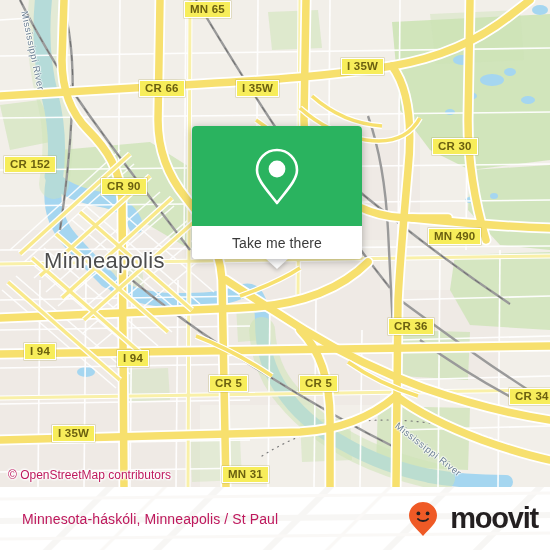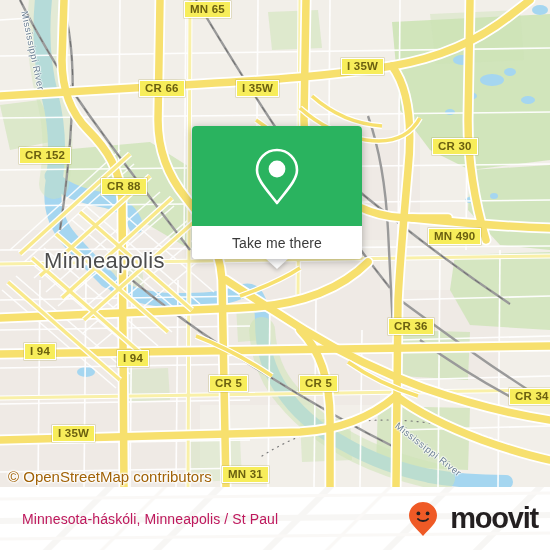--- a/index.html
+++ b/index.html
@@ -46,21 +46,21 @@
     color:#6b7f93;
     font-size:9.5px;
     white-space:nowrap;
     letter-spacing:.6px;
     text-shadow:1px 0 1px #fff,-1px 0 1px #fff,0 1px 1px #fff,0 -1px 1px #fff;
   }
 
   
   #attrib{
     position:absolute;left:8px;top:468px;
-    font-size:15px;color:#a16207;
+    font-size:12px;color:#be185d;
     white-space:nowrap;
     text-shadow:1px 0 2px #fff,-1px 0 2px #fff,0 1px 2px #fff,0 -1px 2px #fff,
                 1px 1px 2px #fff,-1px -1px 2px #fff;
   }
 
   
   #popup{position:absolute;left:192px;top:126px;width:170px;height:133px;
     filter:drop-shadow(0 2px 4px rgba(0,0,0,.30));}
   #popup-body{
     position:absolute;left:0;top:0;width:170px;height:133px;
@@ -338,22 +338,22 @@
     <div class="citylabel" style="left:44px;top:248px;">Minneapolis</div>
 
     <div class="riverlabel" style="left:30px;top:10px;transform:rotate(78deg);transform-origin:left top;">Mississippi River</div>
     <div class="riverlabel" style="left:400px;top:420px;transform:rotate(38deg);transform-origin:left top;">Mississippi River</div>
 
     <div class="shield" style="left:184px;top:1px;">MN 65</div>
     <div class="shield" style="left:341px;top:58px;">I 35W</div>
     <div class="shield" style="left:139px;top:80px;">CR 66</div>
     <div class="shield" style="left:236px;top:80px;">I 35W</div>
     <div class="shield" style="left:432px;top:138px;">CR 30</div>
-    <div class="shield" style="left:4px;top:147px;margin-left:15px;">CR 152</div>
-    <div class="shield" style="left:101px;top:178px;">CR 88</div>
+    <div class="shield" style="left:4px;top:156px;">CR 152</div>
+    <div class="shield" style="left:101px;top:178px;">CR 90</div>
     <div class="shield" style="left:428px;top:228px;">MN 490</div>
     <div class="shield" style="left:388px;top:318px;">CR 36</div>
     <div class="shield" style="left:24px;top:343px;">I 94</div>
     <div class="shield" style="left:117px;top:350px;">I 94</div>
     <div class="shield" style="left:209px;top:375px;">CR 5</div>
     <div class="shield" style="left:299px;top:375px;">CR 5</div>
     <div class="shield" style="left:509px;top:388px;">CR 34</div>
     <div class="shield" style="left:52px;top:425px;">I 35W</div>
     <div class="shield" style="left:222px;top:466px;">MN 31</div>
 

